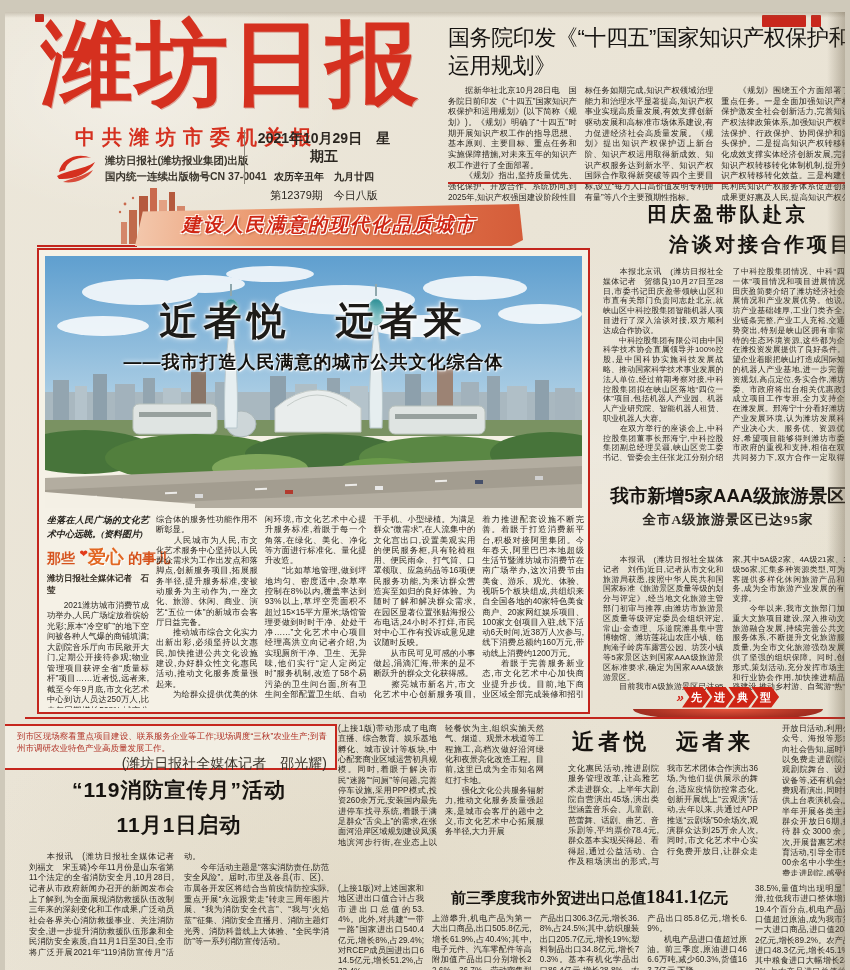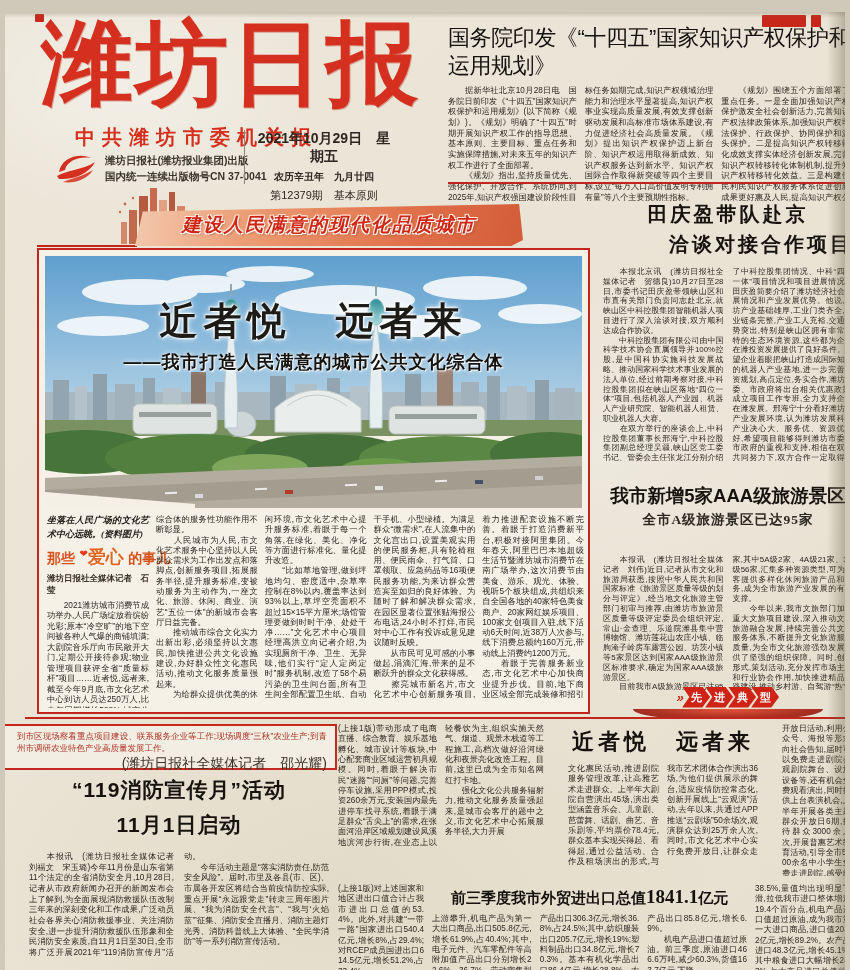--- a/index.html
+++ b/index.html
@@ -142,21 +142,21 @@
     <path d="M10,32 C20,28 30,26 40,20 C34,30 20,34 10,32 Z" fill="#d5301f" opacity=".85"></path>
   </svg>
   <div class="abs mast-pub">
     <div>潍坊日报社(潍坊报业集团)出版</div>
     <div>国内统一连续出版物号CN 37-0041</div>
   </div>
   <div class="abs mast-div"></div>
   <div class="abs mast-date">
     <div class="d1">2021年10月29日　星期五</div>
     <div class="d2">农历辛丑年　九月廿四</div>
-    <div class="d3">第12379期　基本原则</div>
+    <div class="d3">第12379期　今日八版</div>
   </div>
 
   <div class="abs top-art">
     <div class="top-headline">国务院印发《“十四五”国家知识产权保护和运用规划》</div>
     <div class="top-body flow">　　据新华社北京10月28日电　国务院日前印发《“十四五”国家知识产权保护和运用规划》(以下简称《规划》)。《规划》明确了“十四五”时期开展知识产权工作的指导思想、基本原则、主要目标、重点任务和实施保障措施,对未来五年的知识产权工作进行了全面部署。
 　　《规划》指出,坚持质量优先、强化保护、开放合作、系统协同,到2025年,知识产权强国建设阶段性目标任务如期完成,知识产权领域治理能力和治理水平显著提高,知识产权事业实现高质量发展,有效支撑创新驱动发展和高标准市场体系建设,有力促进经济社会高质量发展。《规划》提出知识产权保护迈上新台阶、知识产权运用取得新成效、知识产权服务达到新水平、知识产权国际合作取得新突破等四个主要目标,设立“每万人口高价值发明专利拥有量”等八个主要预期性指标。
 　　《规划》围绕五个方面部署了重点任务。一是全面加强知识产权保护激发全社会创新活力,完善知识产权法律政策体系,加强知识产权司法保护、行政保护、协同保护和源头保护。二是提高知识产权转移转化成效支撑实体经济创新发展,完善知识产权转移转化体制机制,提升知识产权转移转化效益。三是构建便民利民知识产权服务体系促进创新成果更好惠及人民,提高知识产权公共服务能力,促进知识产权服务业健康发展。四是推进知识产权国际合作服务开放型经济发展,主动参与知识产权全球治理,提升知识产权国际合作水平,加强知识产权保护国际合作。五是推进知识产权人才和文化建设夯实事业发展基础。围绕五大任务,《规划》还设立了商业秘密保护工程等十五个专项工程。</div>
   </div>
   <div class="abs rule-red top-rule"></div>
 

